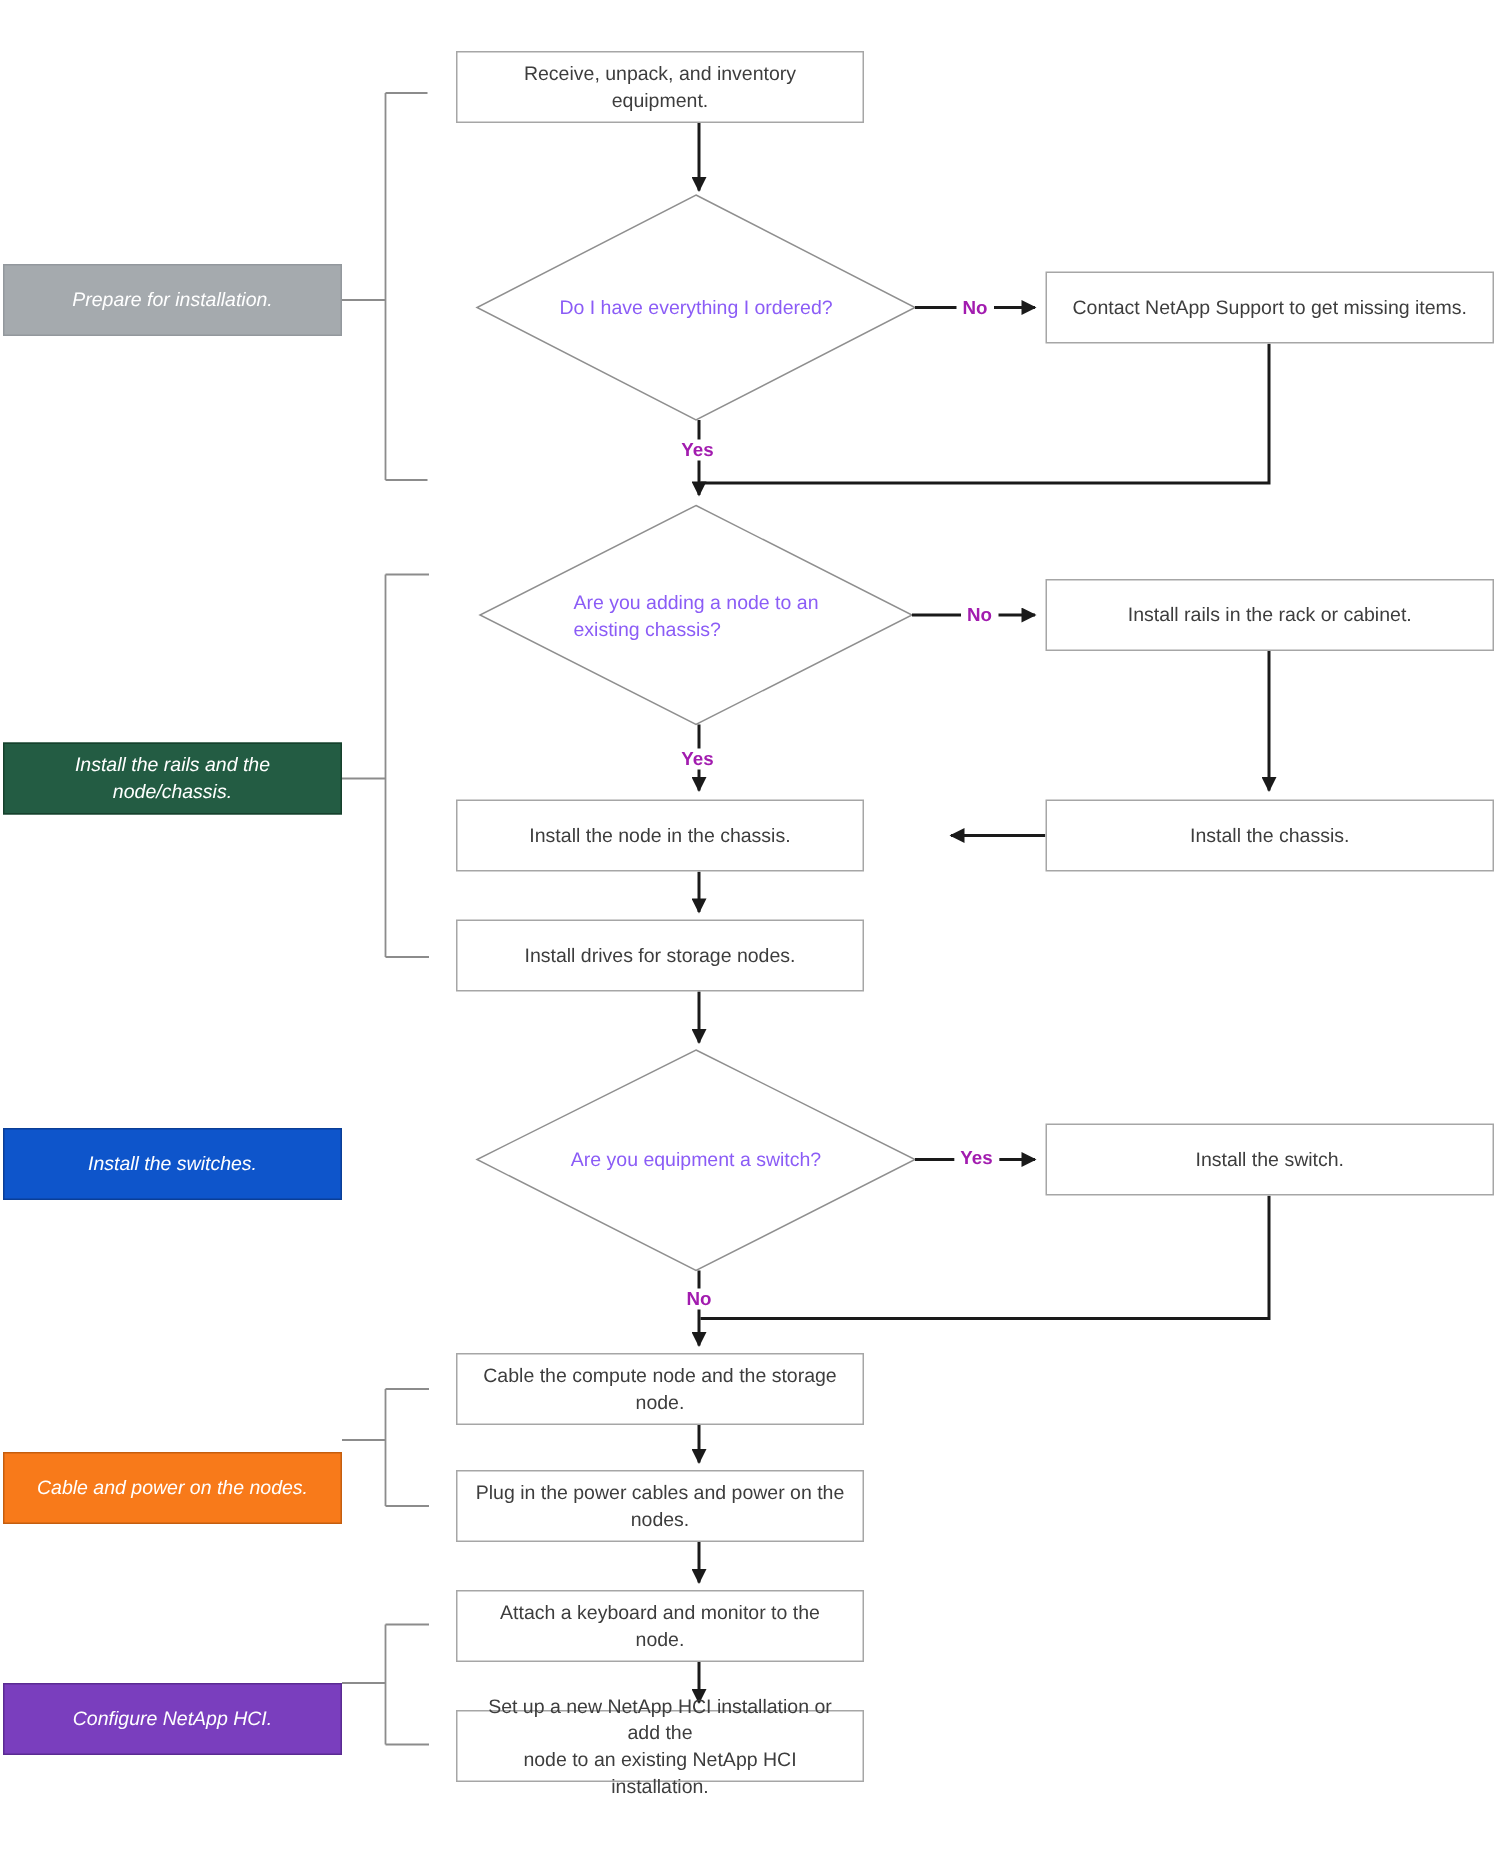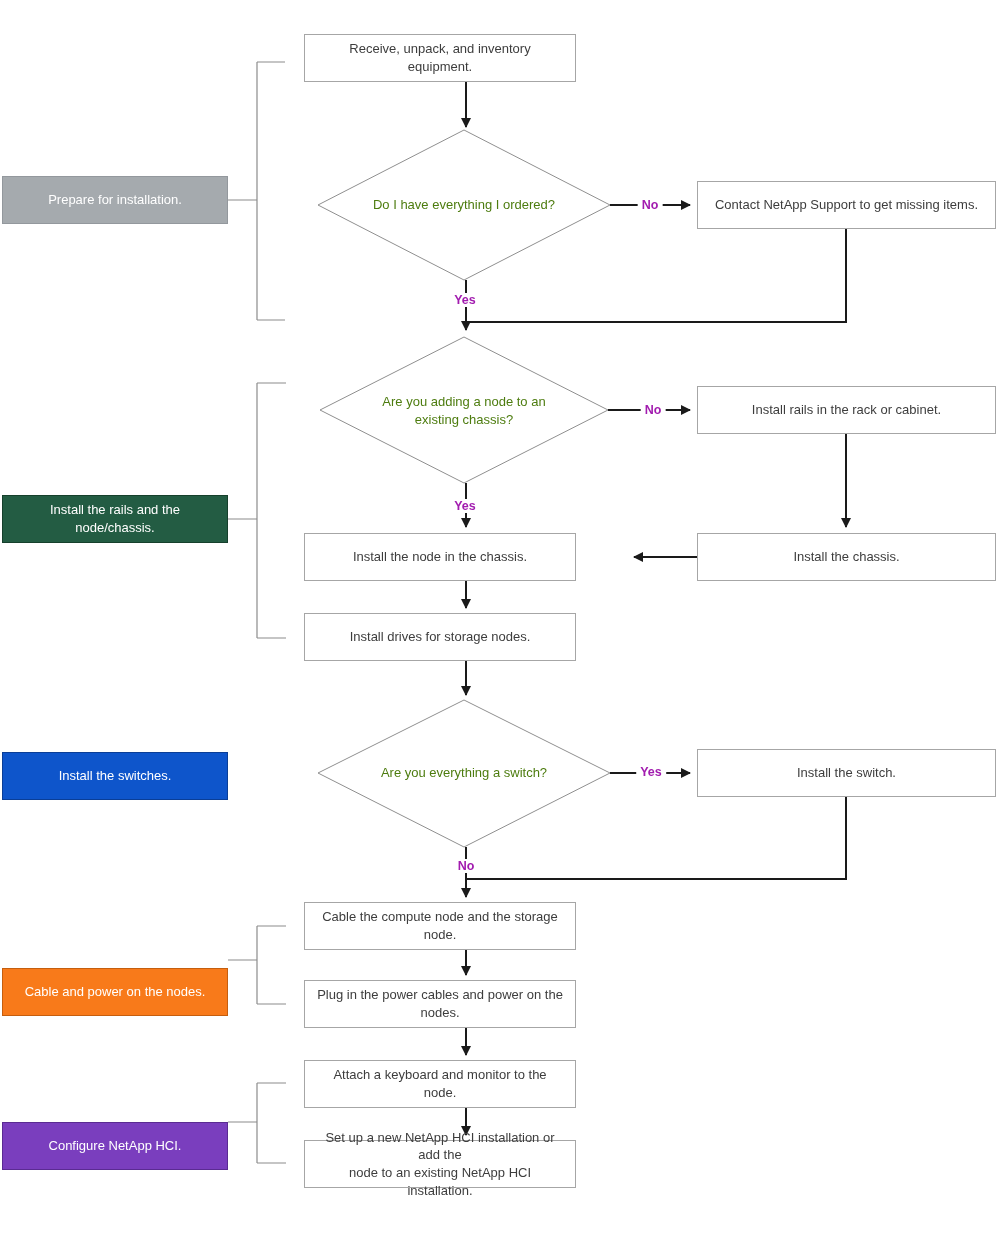--- a/index.html
+++ b/index.html
@@ -15,24 +15,25 @@
     font-size:13px;line-height:1.35;color:#3d3d3d;padding:2px 12px;
     white-space:pre-line;
   }
   .rbox{left:697px;width:299px;padding:2px 8px;}
   .slabel{
     position:absolute;left:2px;width:226px;height:48px;
     box-sizing:border-box;border:1px solid transparent;
     display:flex;align-items:center;justify-content:center;text-align:center;
     font-size:13px;line-height:1.35;color:#ffffff;padding:2px 10px;
     white-space:pre-line;
+    font-style:italic;
   }
   .dtext{
     position:absolute;display:flex;align-items:center;justify-content:center;
-    text-align:center;font-size:13px;line-height:1.4;color:#4d7c0f;
+    font-size:13px;line-height:1.4;color:#8b5cf6;
     white-space:pre-line;
   }
   .edge{
     position:absolute;transform:translate(-50%,-50%);
     background:#ffffff;padding:0 4px;
     font-size:12.5px;font-weight:700;color:#a21caf;
   }
 </style>
 </head>
 <body>
@@ -97,21 +98,21 @@
 node to an existing NetApp HCI installation.</div>
 
   <div class="pbox rbox" style="top:181px">Contact NetApp Support to get missing items.</div>
   <div class="pbox rbox" style="top:533px">Install the chassis.</div>
   <div class="pbox rbox" style="top:386px">Install rails in the rack or cabinet.</div>
   <div class="pbox rbox" style="top:749px">Install the switch.</div>
 
   <div class="dtext" style="left:344px;top:194px;width:240px;height:22px">Do I have everything I ordered?</div>
   <div class="dtext" style="left:354px;top:391px;width:220px;height:40px">Are you adding a node to an
 existing chassis?</div>
-  <div class="dtext" style="left:354px;top:762px;width:220px;height:22px">Are you everything a switch?</div>
+  <div class="dtext" style="left:354px;top:762px;width:220px;height:22px">Are you equipment a switch?</div>
 
   <div class="edge" style="left:650px;top:205px">No</div>
   <div class="edge" style="left:465px;top:300px">Yes</div>
   <div class="edge" style="left:653px;top:410px">No</div>
   <div class="edge" style="left:465px;top:506px">Yes</div>
   <div class="edge" style="left:651px;top:772px">Yes</div>
   <div class="edge" style="left:466px;top:866px">No</div>
 
 </div>
 

